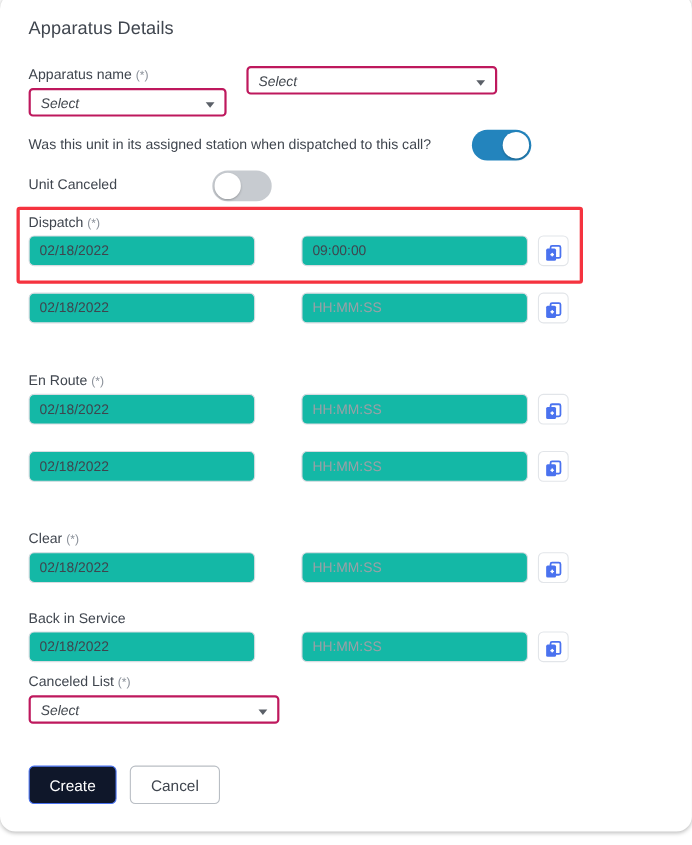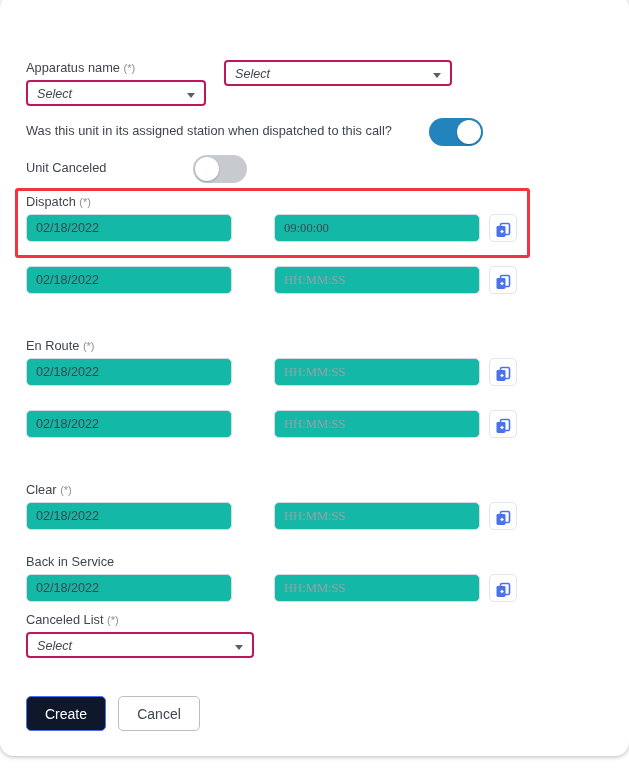--- a/index.html
+++ b/index.html
@@ -158,21 +158,21 @@
     background: #14b8a6;
     box-sizing: border-box;
     font-family: "Liberation Sans", sans-serif;
     font-size: 12.6px;
     color: #3f454e;
     padding: 0 9px;
     outline: none;
   }
   .inp::placeholder { color: #9aa0a6; }
   .inp.date { left: 0px;   width: 206px; }
-  .inp.time { left: 248px; width: 206px; font-family: Liberation Serif, serif; }
+  .inp.time { left: 248px; width: 206px; }
 
   .copy-btn {
     position: absolute;
     left: 463px;
     top: 0px;
     width: 28px;
     height: 28px;
     border: 1px solid #e2e5e9;
     border-radius: 5px;
     background: #fff;
@@ -219,20 +219,21 @@
     width: 82px;
     position: absolute; left: 92px; top: 0;
   }
 </style>
 </head>
 <body>
 
 <div class="card">
   <div class="inner">
 
+    <div class="title">Apparatus Details</div>
 
     <div class="top-row">
 
       <div class="field-group fg-a">
         <span class="lbl">
           <span>Apparatus name</span>
           <span class="req">(*)</span>
         </span>
         <div class="select">
           <span class="sel-text">Select</span>

